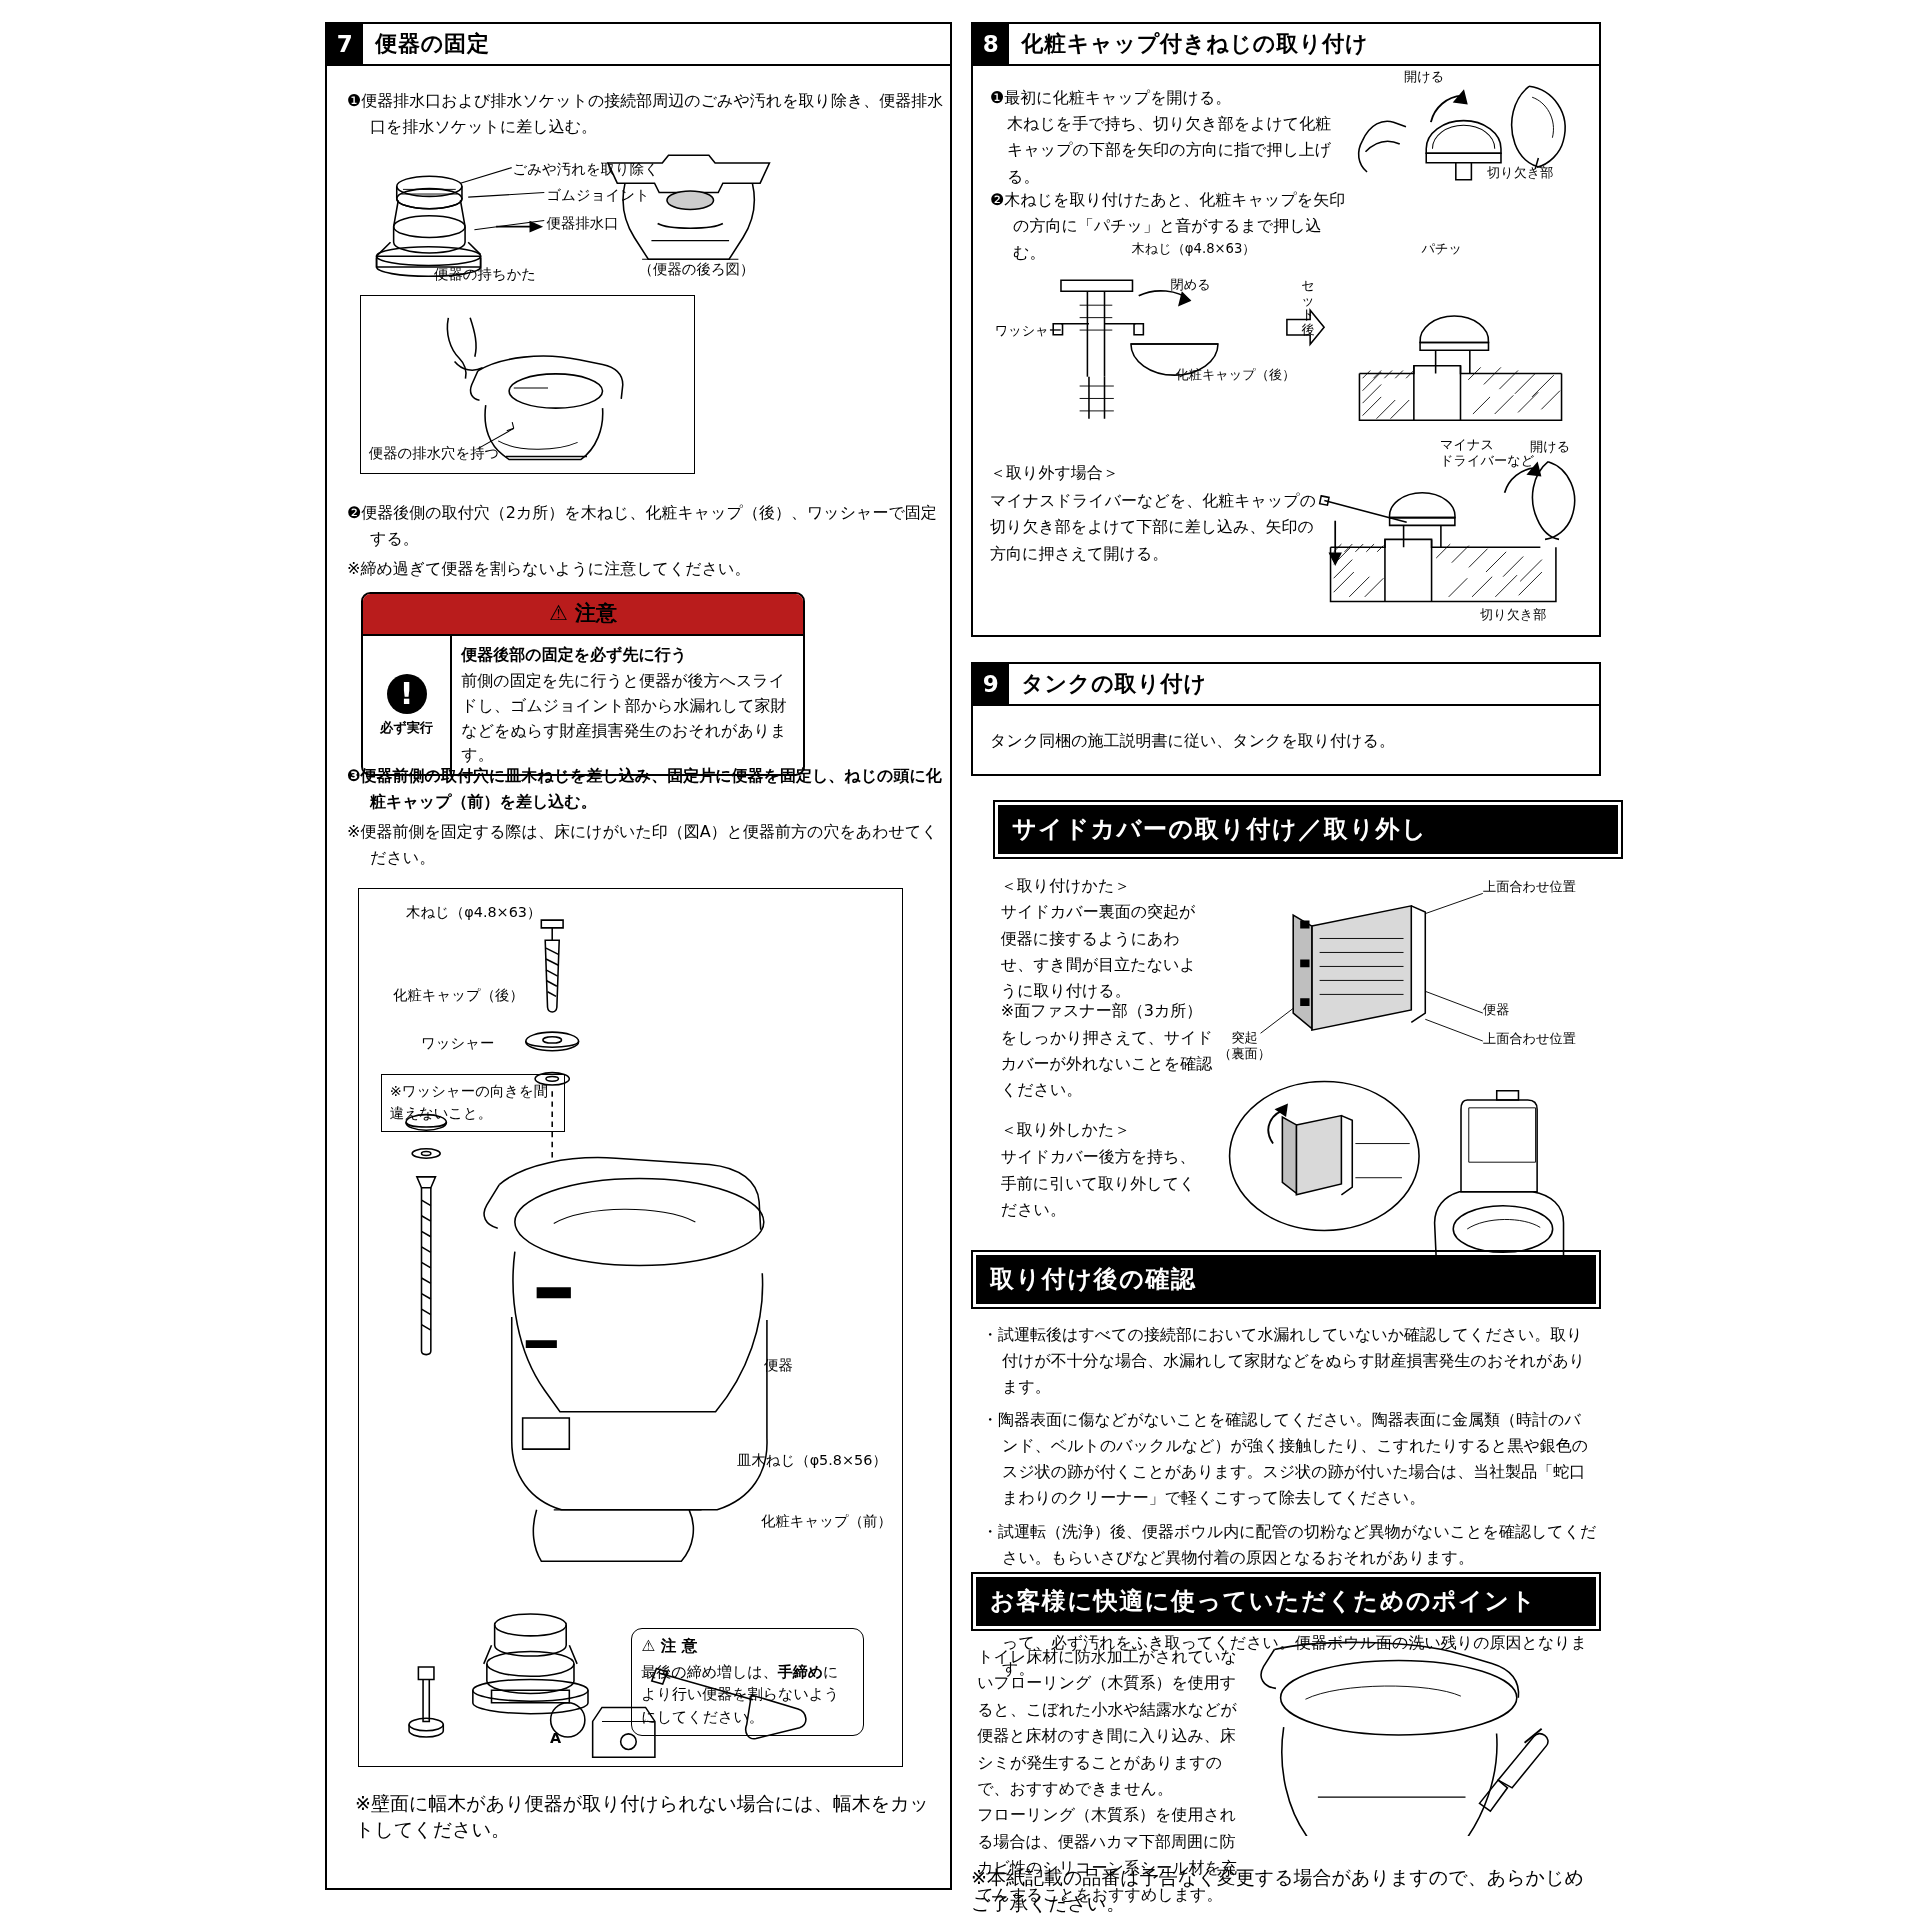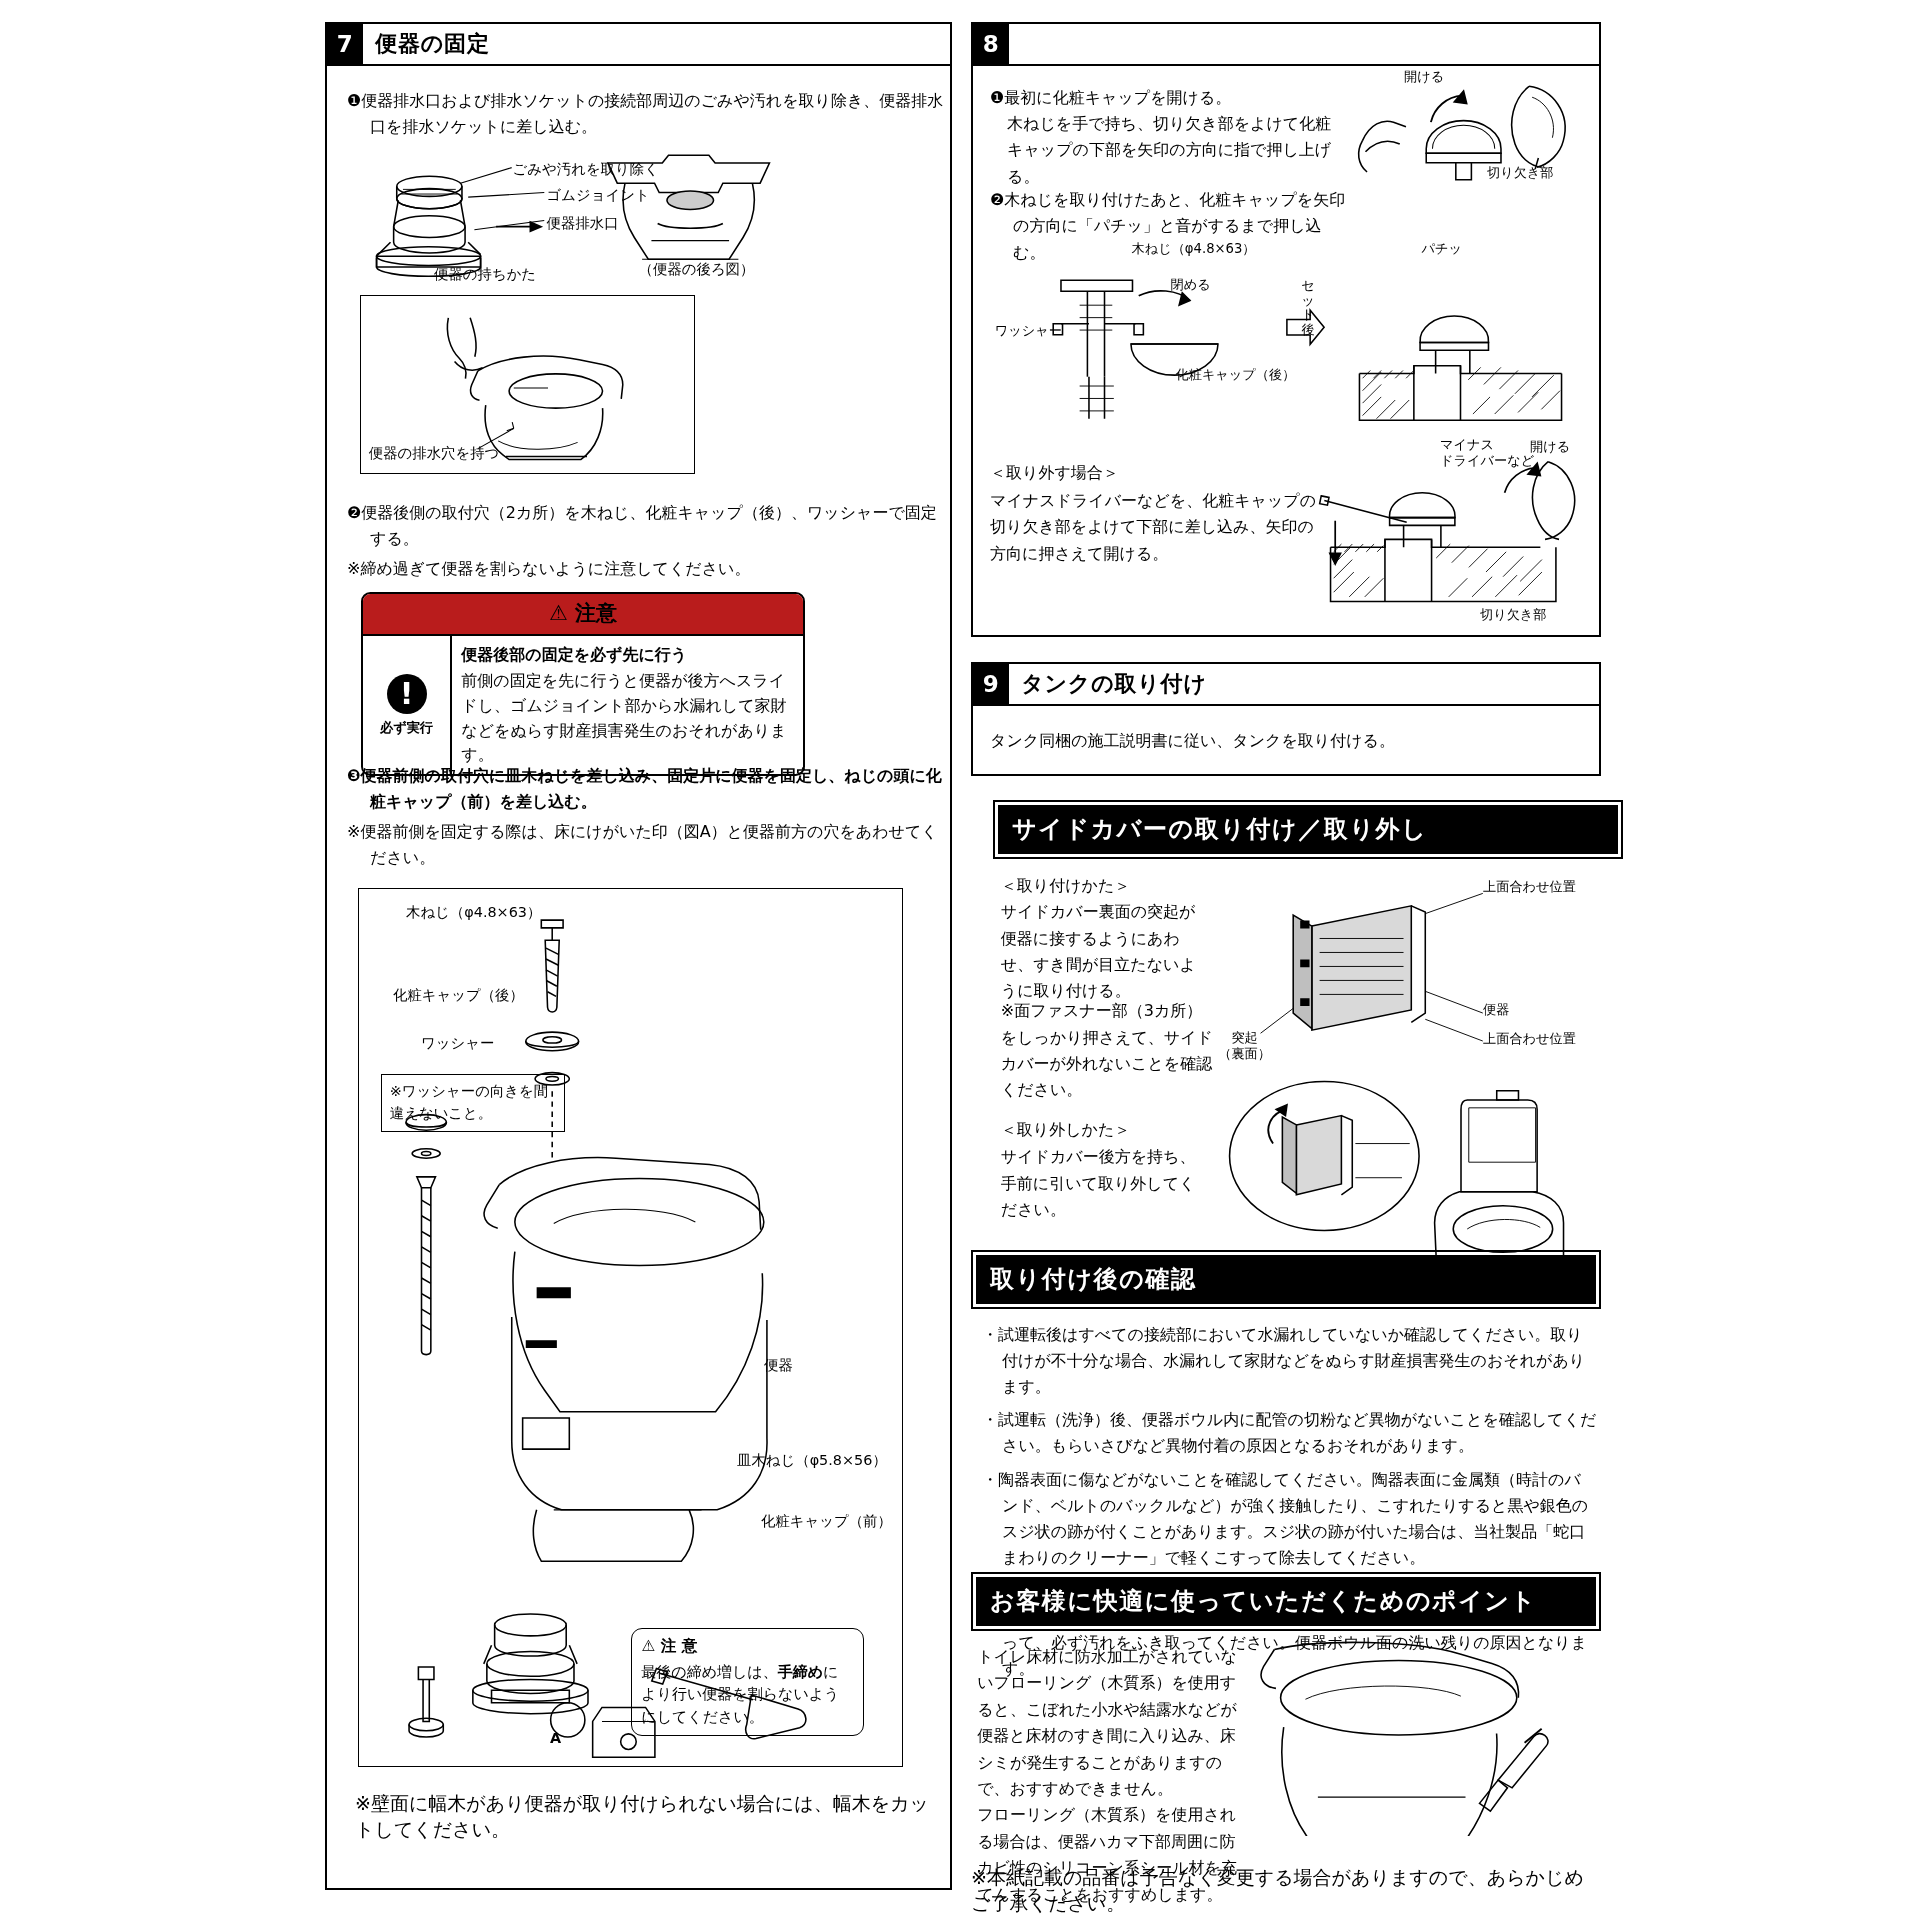--- a/index.html
+++ b/index.html
@@ -271,20 +271,21 @@
     </div>
 
     <div class="footnote" style="position:absolute;left:28px;top:1767px;width:576px;">※壁面に幅木があり便器が取り付けられない場合には、幅木をカットしてください。</div>
   </div>
 
   <div class="col-right">
 
     <div class="thinbox" style="position:absolute;left:0;top:0;width:630px;height:615px;border-width:2.3px;">
       <div class="step-head" style="position:absolute;left:-2.3px;top:-2.3px;width:630px;">
         <div class="step-num">8</div>
+        <div class="step-title">化粧キャップ付きねじの取り付け</div>
       </div>
 
       <div class="body-txt ind" style="position:absolute;left:17px;top:61px;width:335px;">❶最初に化粧キャップを開ける。</div>
       <div class="body-txt" style="position:absolute;left:34px;top:87px;width:327px;">木ねじを手で持ち、切り欠き部をよけて化粧キャップの下部を矢印の方向に指で押し上げる。</div>
 
       <div class="fig" style="position:absolute;left:366px;top:42px;width:257px;height:117px;">
         <svg width="257" height="117" viewBox="0 0 330 150">
           <g fill="none" stroke="#000" stroke-width="2">
 
             <path d="M30 96 c10 -22 26 -28 40 -24 l16 6"></path>
@@ -471,22 +472,22 @@
         </div>
       </div>
     </div>
 
     <div style="position:absolute;left:0;top:1228px;width:630px;">
       <div class="band-wrap">
         <div class="band">取り付け後の確認</div>
       </div>
       <ul class="dots" style="margin-top:12.5px;padding-left:11px;width:615px;">
         <li>・試運転後はすべての接続部において水漏れしていないか確認してください。取り付けが不十分な場合、水漏れして家財などをぬらす財産損害発生のおそれがあります。</li>
+        <li>・陶器表面に傷などがないことを確認してください。陶器表面に金属類（時計のバンド、ベルトのバックルなど）が強く接触したり、こすれたりすると黒や銀色のスジ状の跡が付くことがあります。スジ状の跡が付いた場合は、当社製品「蛇口まわりのクリーナー」で軽くこすって除去してください。</li>
         <li>・試運転（洗浄）後、便器ボウル内に配管の切粉など異物がないことを確認してください。もらいさびなど異物付着の原因となるおそれがあります。</li>
-        <li>・陶器表面に傷などがないことを確認してください。陶器表面に金属類（時計のバンド、ベルトのバックルなど）が強く接触したり、こすれたりすると黒や銀色のスジ状の跡が付くことがあります。スジ状の跡が付いた場合は、当社製品「蛇口まわりのクリーナー」で軽くこすって除去してください。</li>
         <li>・施工したあとは、便器ボウル内に油などの見えない汚れ（コーキング剤、配管用接着剤など）の付く場合がありますので、トイレ用中性洗剤（研磨剤なし）を使って、必ず汚れをふき取ってください。便器ボウル面の洗い残りの原因となります。</li>
       </ul>
     </div>
 
     <div style="position:absolute;left:0;top:1550px;width:630px;">
       <div class="band-wrap">
         <div class="band">お客様に快適に使っていただくためのポイント</div>
       </div>
       <div class="body-txt" style="position:absolute;left:6.2px;top:72px;width:265px;white-space:pre-line;">トイレ床材に防水加工がされていないフローリング（木質系）を使用すると、こぼれた小水や結露水などが便器と床材のすき間に入り込み、床シミが発生することがありますので、おすすめできません。
 フローリング（木質系）を使用される場合は、便器ハカマ下部周囲に防カビ性のシリコーン系シール材を充てんすることをおすすめします。</div>

